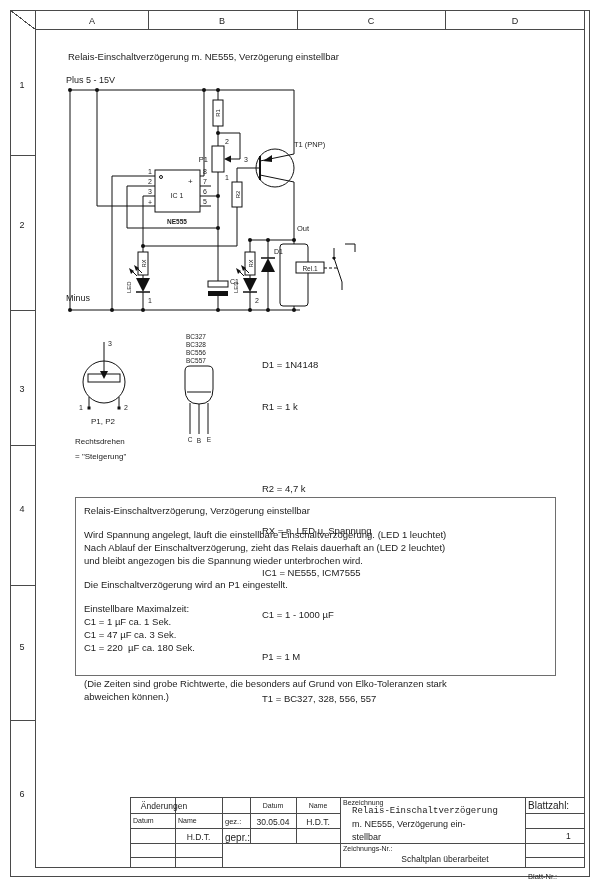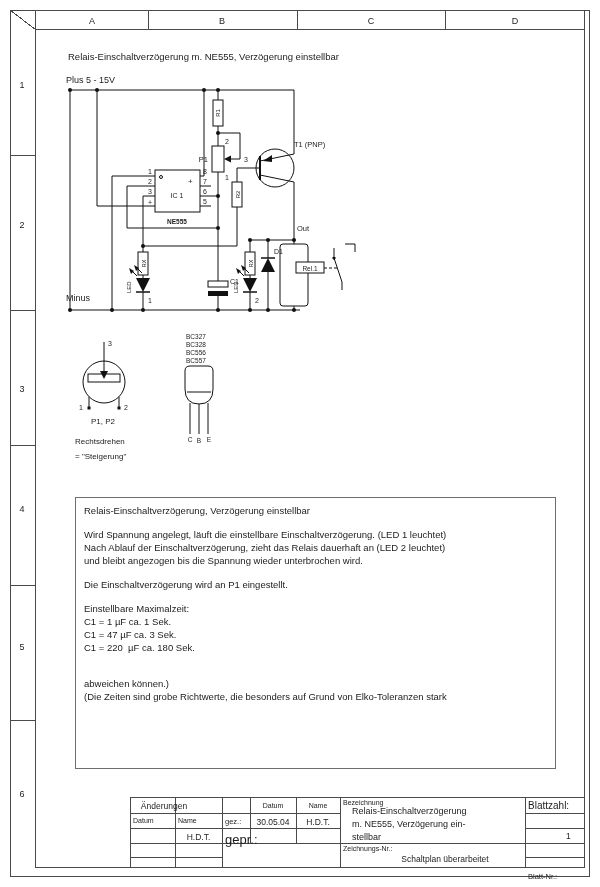--- a/index.html
+++ b/index.html
@@ -3,21 +3,21 @@
 <meta charset="utf-8">
 <style>
   html,body{margin:0;padding:0;background:#e8e8e8;}
   .page{position:relative;width:600px;height:887px;background:#ffffff;
         font-family:"Liberation Sans", sans-serif;color:#222;overflow:hidden;}
   svg{position:absolute;left:0;top:0;}
   svg text{fill:#1c1c1c;font-family:"Liberation Sans", sans-serif;}
   .abs{position:absolute;white-space:pre;}
   .heading{font-size:9.5px;color:#1c1c1c;}
   .parts{font-size:9.5px;line-height:14px;color:#1c1c1c;}
-  .descbox{position:absolute;left:75px;top:497px;width:481px;height:272px;
+  .descbox{position:absolute;left:75px;top:497px;width:481px;height:179px;
            border:1px solid #6e6e6e;box-sizing:border-box;padding:6px 0 0 8px;}
   .descbox .ln{font-size:9.5px;line-height:13px;color:#1c1c1c;white-space:pre;}
   .gap{height:11px;}
   .gap2{height:12px;}
   .tb{font-size:8.5px;color:#1c1c1c;}
   .tb-sm{font-size:7px;color:#1c1c1c;}
   .ctr{text-align:center;}
 </style>
 </head>
 <body>
@@ -237,52 +237,63 @@
       <path d="M187,392 H211" stroke="#111" fill="none"></path>
       <path d="M190,403 V434 M199,404 V434 M208,403 V434" stroke="#111" fill="none"></path>
       <g font-size="6.5" text-anchor="middle">
         <text x="190" y="442">C</text>
         <text x="199" y="443">B</text>
         <text x="209" y="442">E</text>
       </g>
     </g>
   </svg>
 
+  <div class="abs parts" style="left:262px;top:330px;">
+    <div>D1 = 1N4148</div>
+    <div>R1 = 1 k</div>
+    <div class="gap2"></div>
+    <div>R2 = 4,7 k</div>
+    <div>RX = n. LED u. Spannung</div>
+    <div>IC1 = NE555, ICM7555</div>
+    <div>C1 = 1 - 1000 µF</div>
+    <div>P1 = 1 M</div>
+    <div>T1 = BC327, 328, 556, 557</div>
+  </div>
 
   <div class="descbox">
     <div class="ln">Relais-Einschaltverzögerung, Verzögerung einstellbar</div>
     <div class="gap"></div>
     <div class="ln">Wird Spannung angelegt, läuft die einstellbare Einschaltverzögerung. (LED 1 leuchtet)</div>
     <div class="ln">Nach Ablauf der Einschaltverzögerung, zieht das Relais dauerhaft an (LED 2 leuchtet)</div>
     <div class="ln">und bleibt angezogen bis die Spannung wieder unterbrochen wird.</div>
     <div class="gap"></div>
     <div class="ln">Die Einschaltverzögerung wird an P1 eingestellt.</div>
     <div class="gap"></div>
     <div class="ln">Einstellbare Maximalzeit:</div>
     <div class="ln">C1 = 1 µF ca. 1 Sek.</div>
     <div class="ln">C1 = 47 µF ca. 3 Sek.</div>
     <div class="ln">C1 = 220  µF ca. 180 Sek.</div>
     <div class="gap"></div>
       <div class="gap2"></div>
+    <div class="ln">(Die Zeiten sind grobe Richtwerte, die besonders auf Grund von Elko-Toleranzen stark</div>
     <div class="ln">abweichen können.)</div>
-    <div class="ln">(Die Zeiten sind grobe Richtwerte, die besonders auf Grund von Elko-Toleranzen stark</div>
   </div>
 
   <div class="abs tb ctr" style="left:118px;top:801px;width:92px;">Änderungen</div>
   <div class="abs tb-sm" style="left:133px;top:817px;">Datum</div>
   <div class="abs tb-sm" style="left:178px;top:817px;">Name</div>
   <div class="abs tb ctr" style="left:175px;top:832px;width:47px;">H.D.T.</div>
   <div class="abs tb" style="left:225px;top:817px;font-size:7.5px;">gez.:</div>
-  <div class="abs tb" style="left:225px;top:832px;font-size:13px;">gepr.:</div>
+  <div class="abs tb" style="left:225px;top:832px;font-size:10px;">gepr.:</div>
   <div class="abs tb-sm ctr" style="left:250px;top:802px;width:46px;">Datum</div>
   <div class="abs tb-sm ctr" style="left:296px;top:802px;width:44px;">Name</div>
   <div class="abs tb ctr" style="left:250px;top:817px;width:46px;">30.05.04</div>
   <div class="abs tb ctr" style="left:296px;top:817px;width:44px;">H.D.T.</div>
   <div class="abs tb-sm" style="left:343px;top:799px;">Bezeichnung</div>
-  <div class="abs tb" style="left:352px;top:806px;font-size:9px;">Relais-Einschaltverzögerung</div>
+  <div class="abs tb" style="left:352px;top:806px;font-size:9px;font-family:Liberation Mono, monospace;">Relais-Einschaltverzögerung</div>
   <div class="abs tb" style="left:352px;top:819px;font-size:9px;">m. NE555, Verzögerung ein-</div>
   <div class="abs tb" style="left:352px;top:832px;font-size:9px;">stellbar</div>
   <div class="abs tb-sm" style="left:343px;top:845px;">Zeichnungs-Nr.:</div>
   <div class="abs tb ctr" style="left:365px;top:854px;width:160px;">Schaltplan überarbeitet</div>
   <div class="abs tb-sm" style="left:528px;top:800px;font-size:10px;">Blattzahl:</div>
   <div class="abs tb-sm" style="left:528px;top:832px;font-size:7.5px;margin-top:40px;">Blatt-Nr.:</div>
   <div class="abs tb" style="left:566px;top:831px;">1</div>
 
 </div>
 

